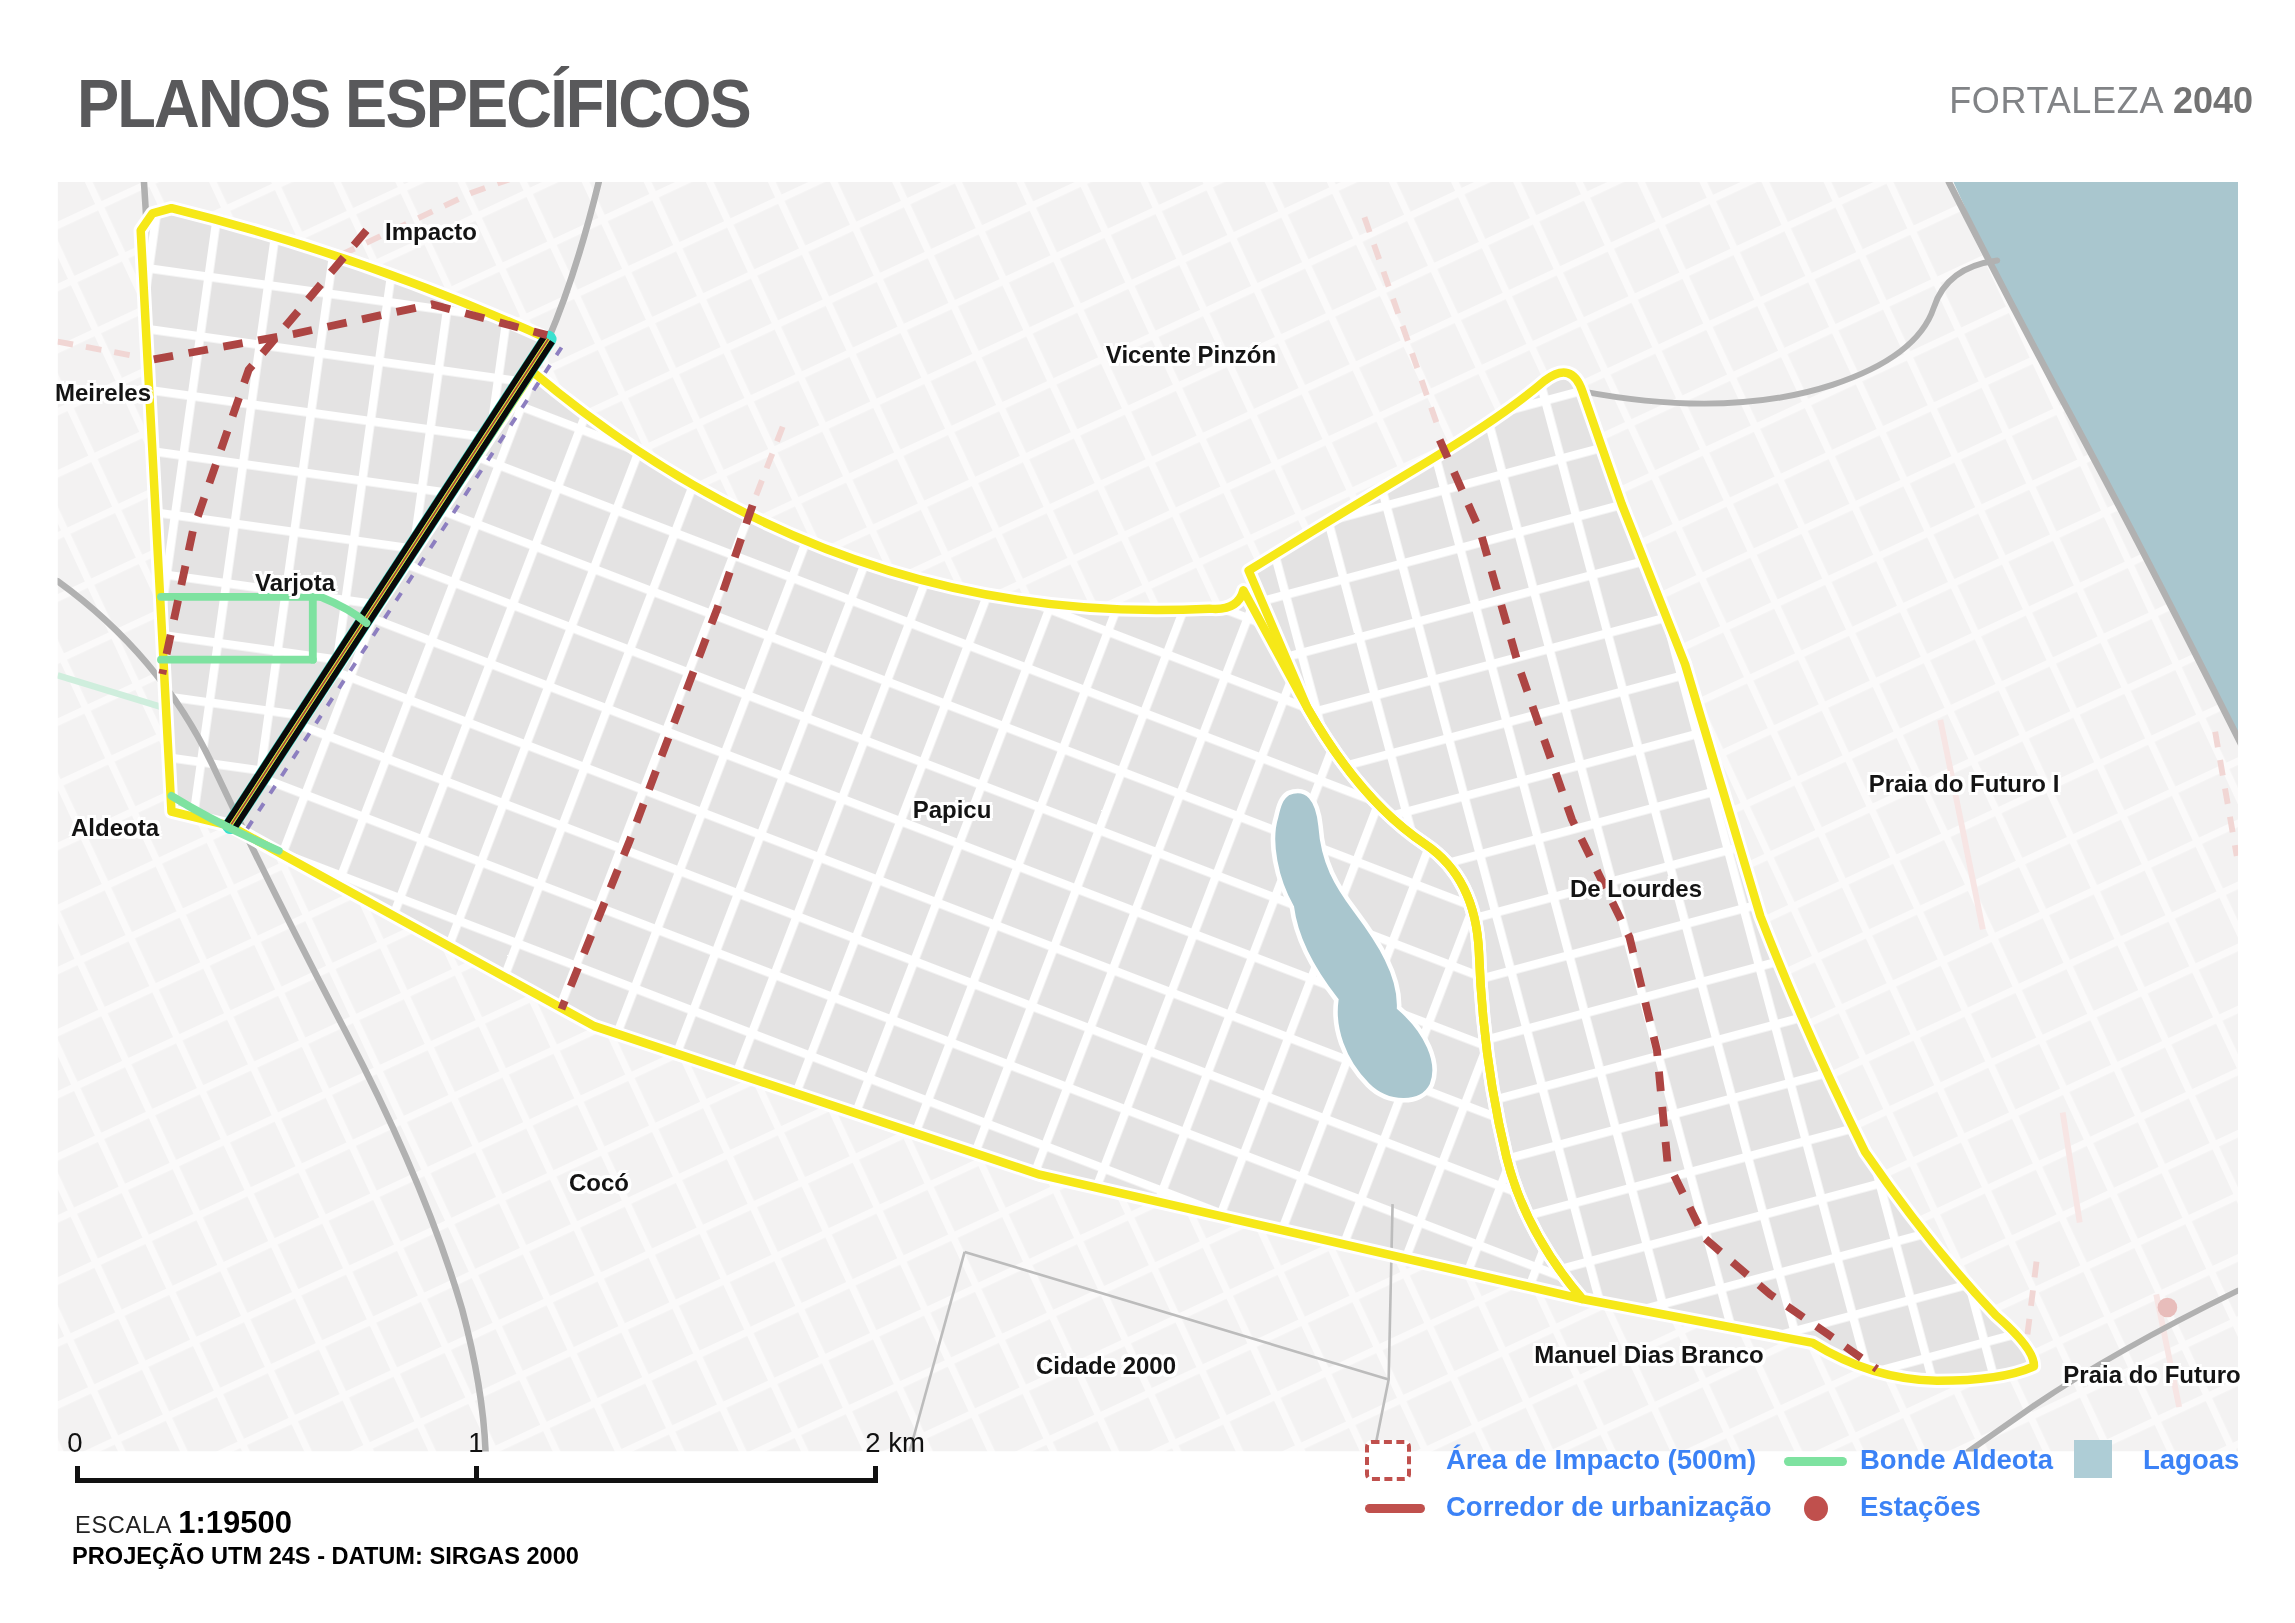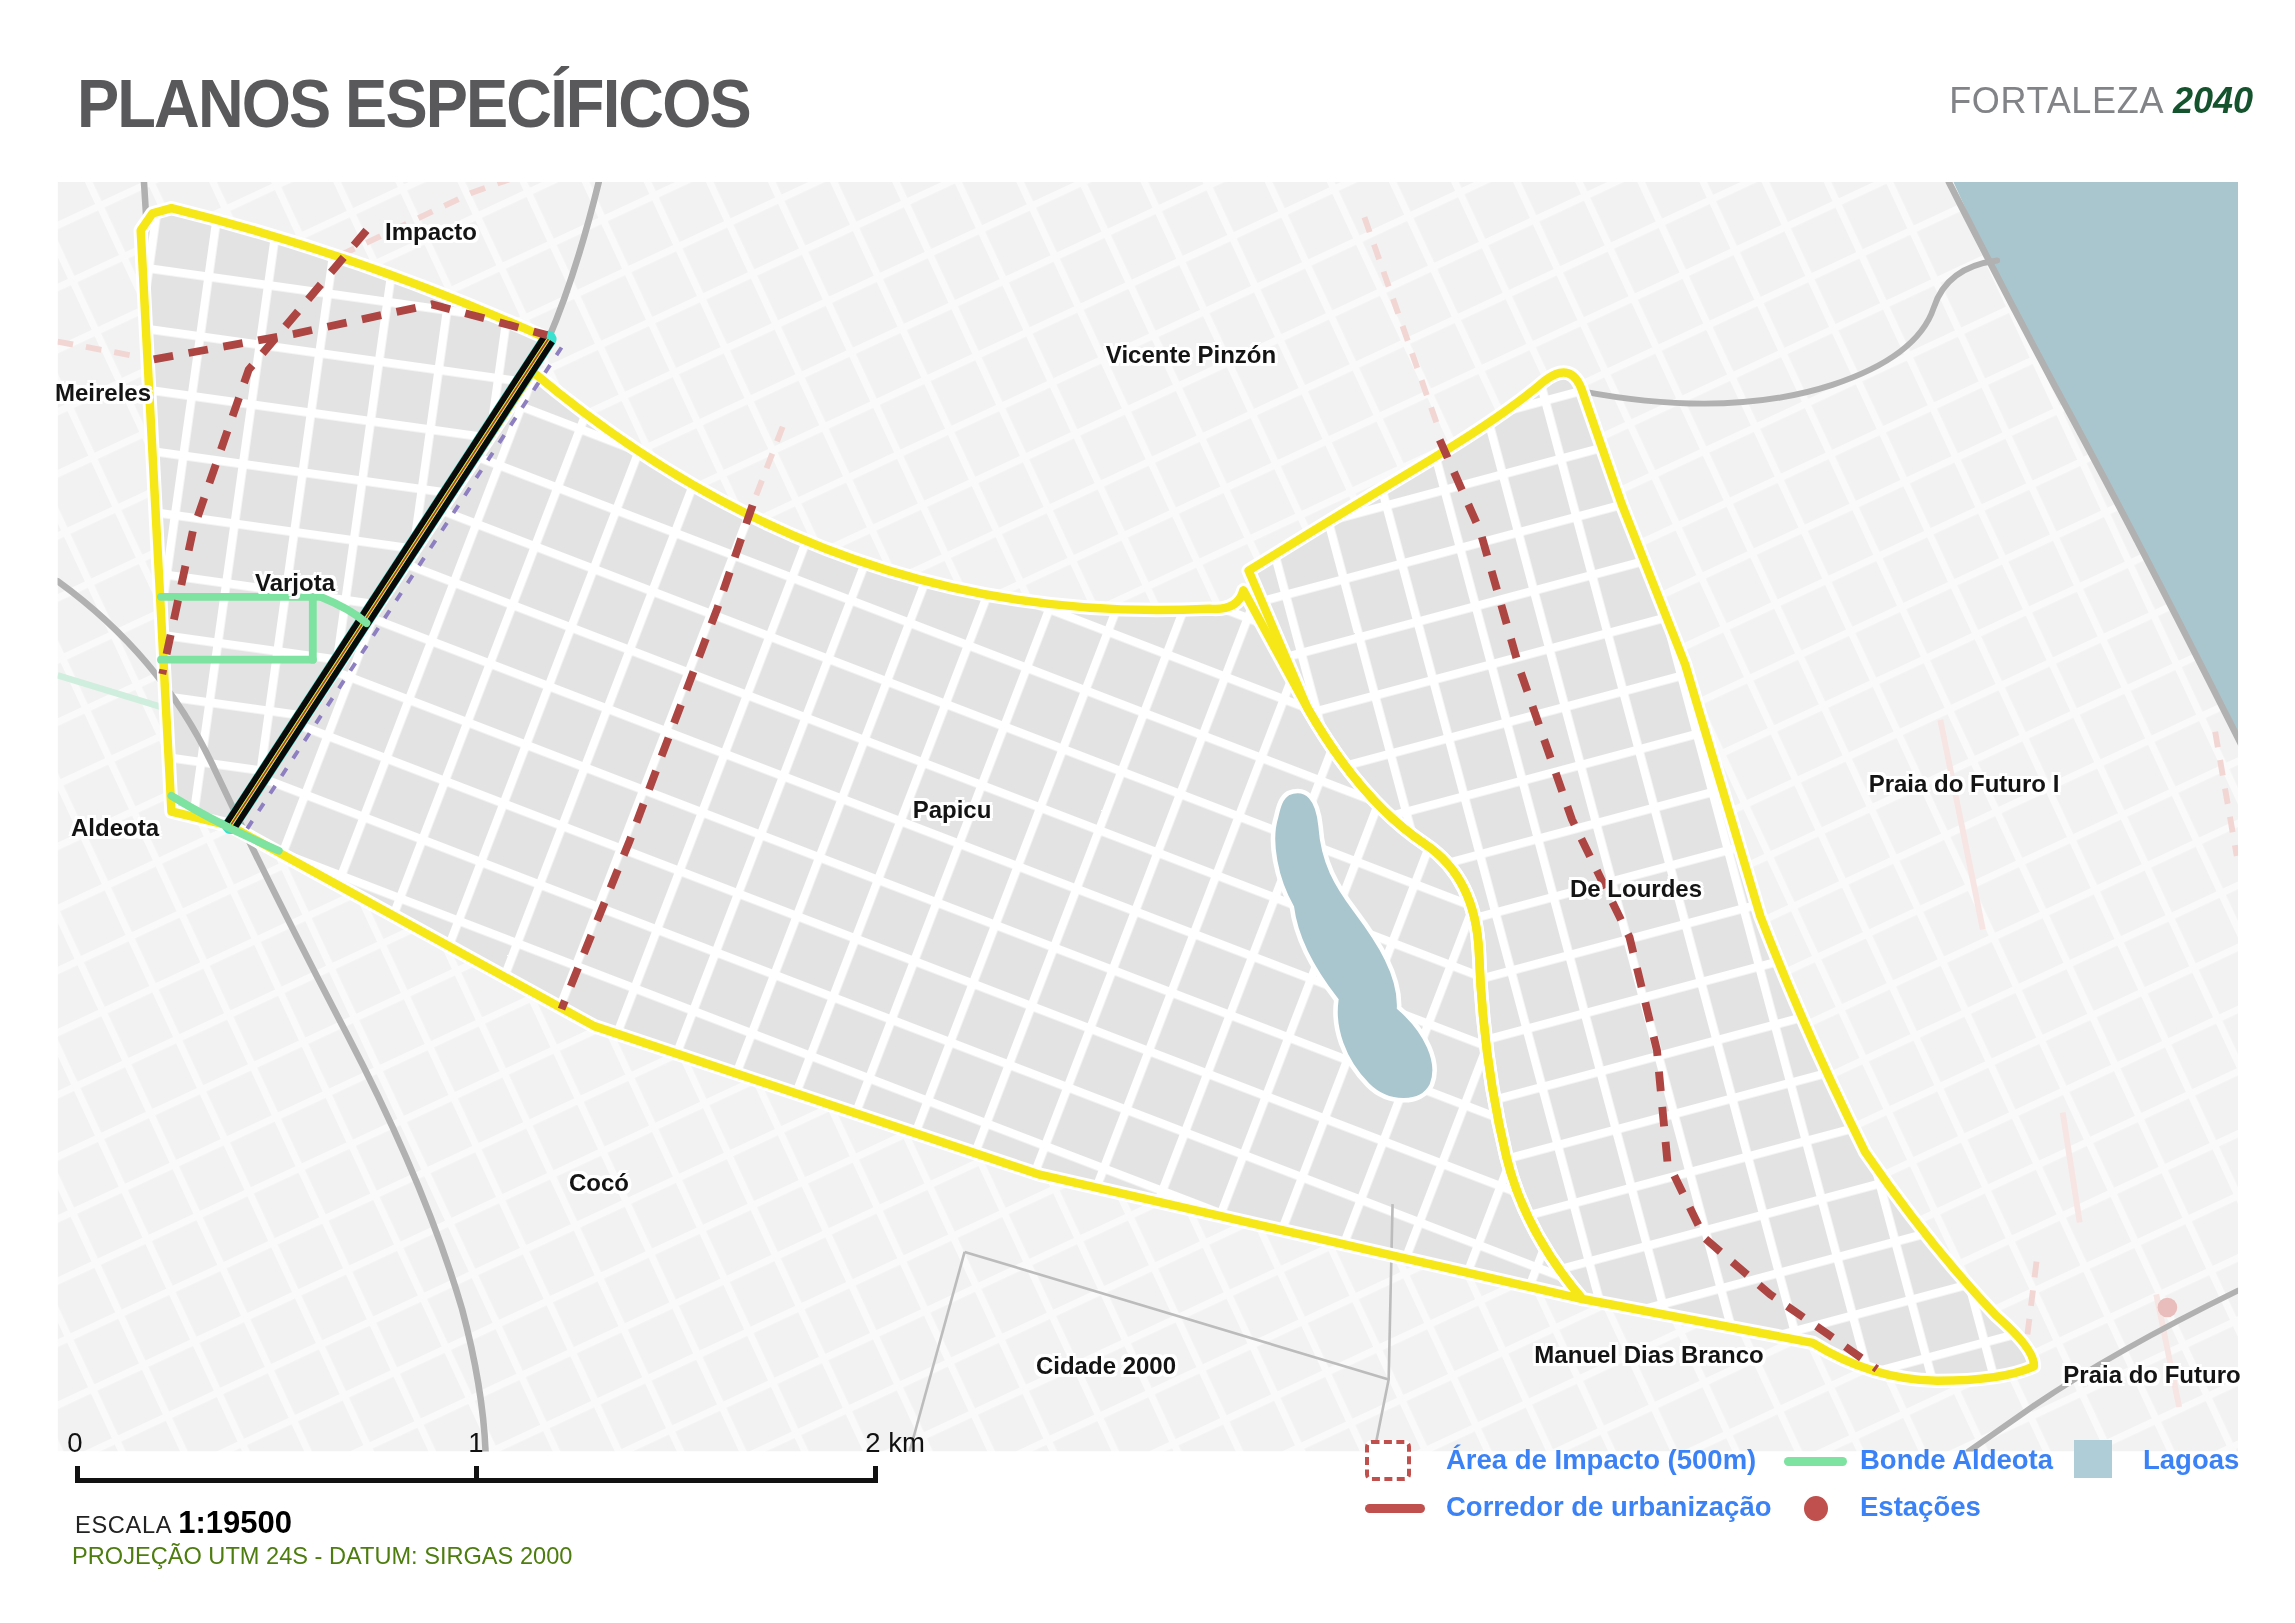--- a/index.html
+++ b/index.html
@@ -3,40 +3,40 @@
 <meta charset="utf-8">
 <style>
   html,body{margin:0;padding:0;background:#ffffff;}
   body{font-family:"Liberation Sans", sans-serif;}
   .page{position:relative;width:2295px;height:1607px;background:#ffffff;overflow:hidden;}
   svg{position:absolute;left:0;top:0;}
 
   .title{position:absolute;left:77px;top:64px;font-size:68px;font-weight:700;color:#59595b;
          letter-spacing:-2px;transform:scaleX(.93);transform-origin:left top;white-space:nowrap;}
   .brand{position:absolute;top:80px;right:42px;font-size:36px;color:#818386;letter-spacing:0.7px;white-space:nowrap;}
-  .brand b{color:#14532d;font-weight:700;letter-spacing:0;font-style:italic;}
+  .brand b{color:#737373;font-weight:700;letter-spacing:0;}
 
   .maplabel{position:absolute;transform:translate(-50%,-50%);font-size:24px;font-weight:700;color:#141414;
     white-space:nowrap;
     text-shadow:-2.6px -2.6px 0 #fff,2.6px -2.6px 0 #fff,-2.6px 2.6px 0 #fff,2.6px 2.6px 0 #fff,
                  0 -3.3px 0 #fff,0 3.3px 0 #fff,-3.3px 0 0 #fff,3.3px 0 0 #fff;}
 
   .legend-label{position:absolute;font-size:27.5px;font-weight:700;color:#3b82f6;white-space:nowrap;}
   .sw{position:absolute;}
   .sw-dashed{width:38px;height:33px;border:4.6px dashed #c0504d;border-radius:6.5px;background:#fff;}
   .sw-redline{width:60px;height:9.2px;background:#c0504d;border-radius:5.2px;}
   .sw-greenline{width:63px;height:9.2px;background:#7ee2a0;border-radius:5.2px;}
   .sw-dot{width:23.6px;height:25px;background:#c0504d;border-radius:50%;}
   .sw-lagoa{width:38px;height:38px;background:#aecdd6;}
 
   .scale-num{position:absolute;transform:translateX(-50%);font-size:27.5px;color:#111;white-space:nowrap;}
   .scale-bar{position:absolute;background:#111;}
   .escala{position:absolute;font-size:23.6px;color:#222;letter-spacing:0.7px;text-align:center;}
   .escala b{font-size:31px;color:#000;letter-spacing:0;}
-  .projection{position:absolute;font-size:23.6px;color:#4d7c0f;}
+  .projection{position:absolute;font-size:23.6px;color:#000000;font-weight:bold;}
 </style>
 </head>
 <body>
 
 <div class="page">
 
   <svg width="2295" height="1623" viewBox="0 0 3507 2480">
     <defs>
       <clipPath id="mapClip">
           <rect x="88" y="278" width="3332" height="1940"></rect>

